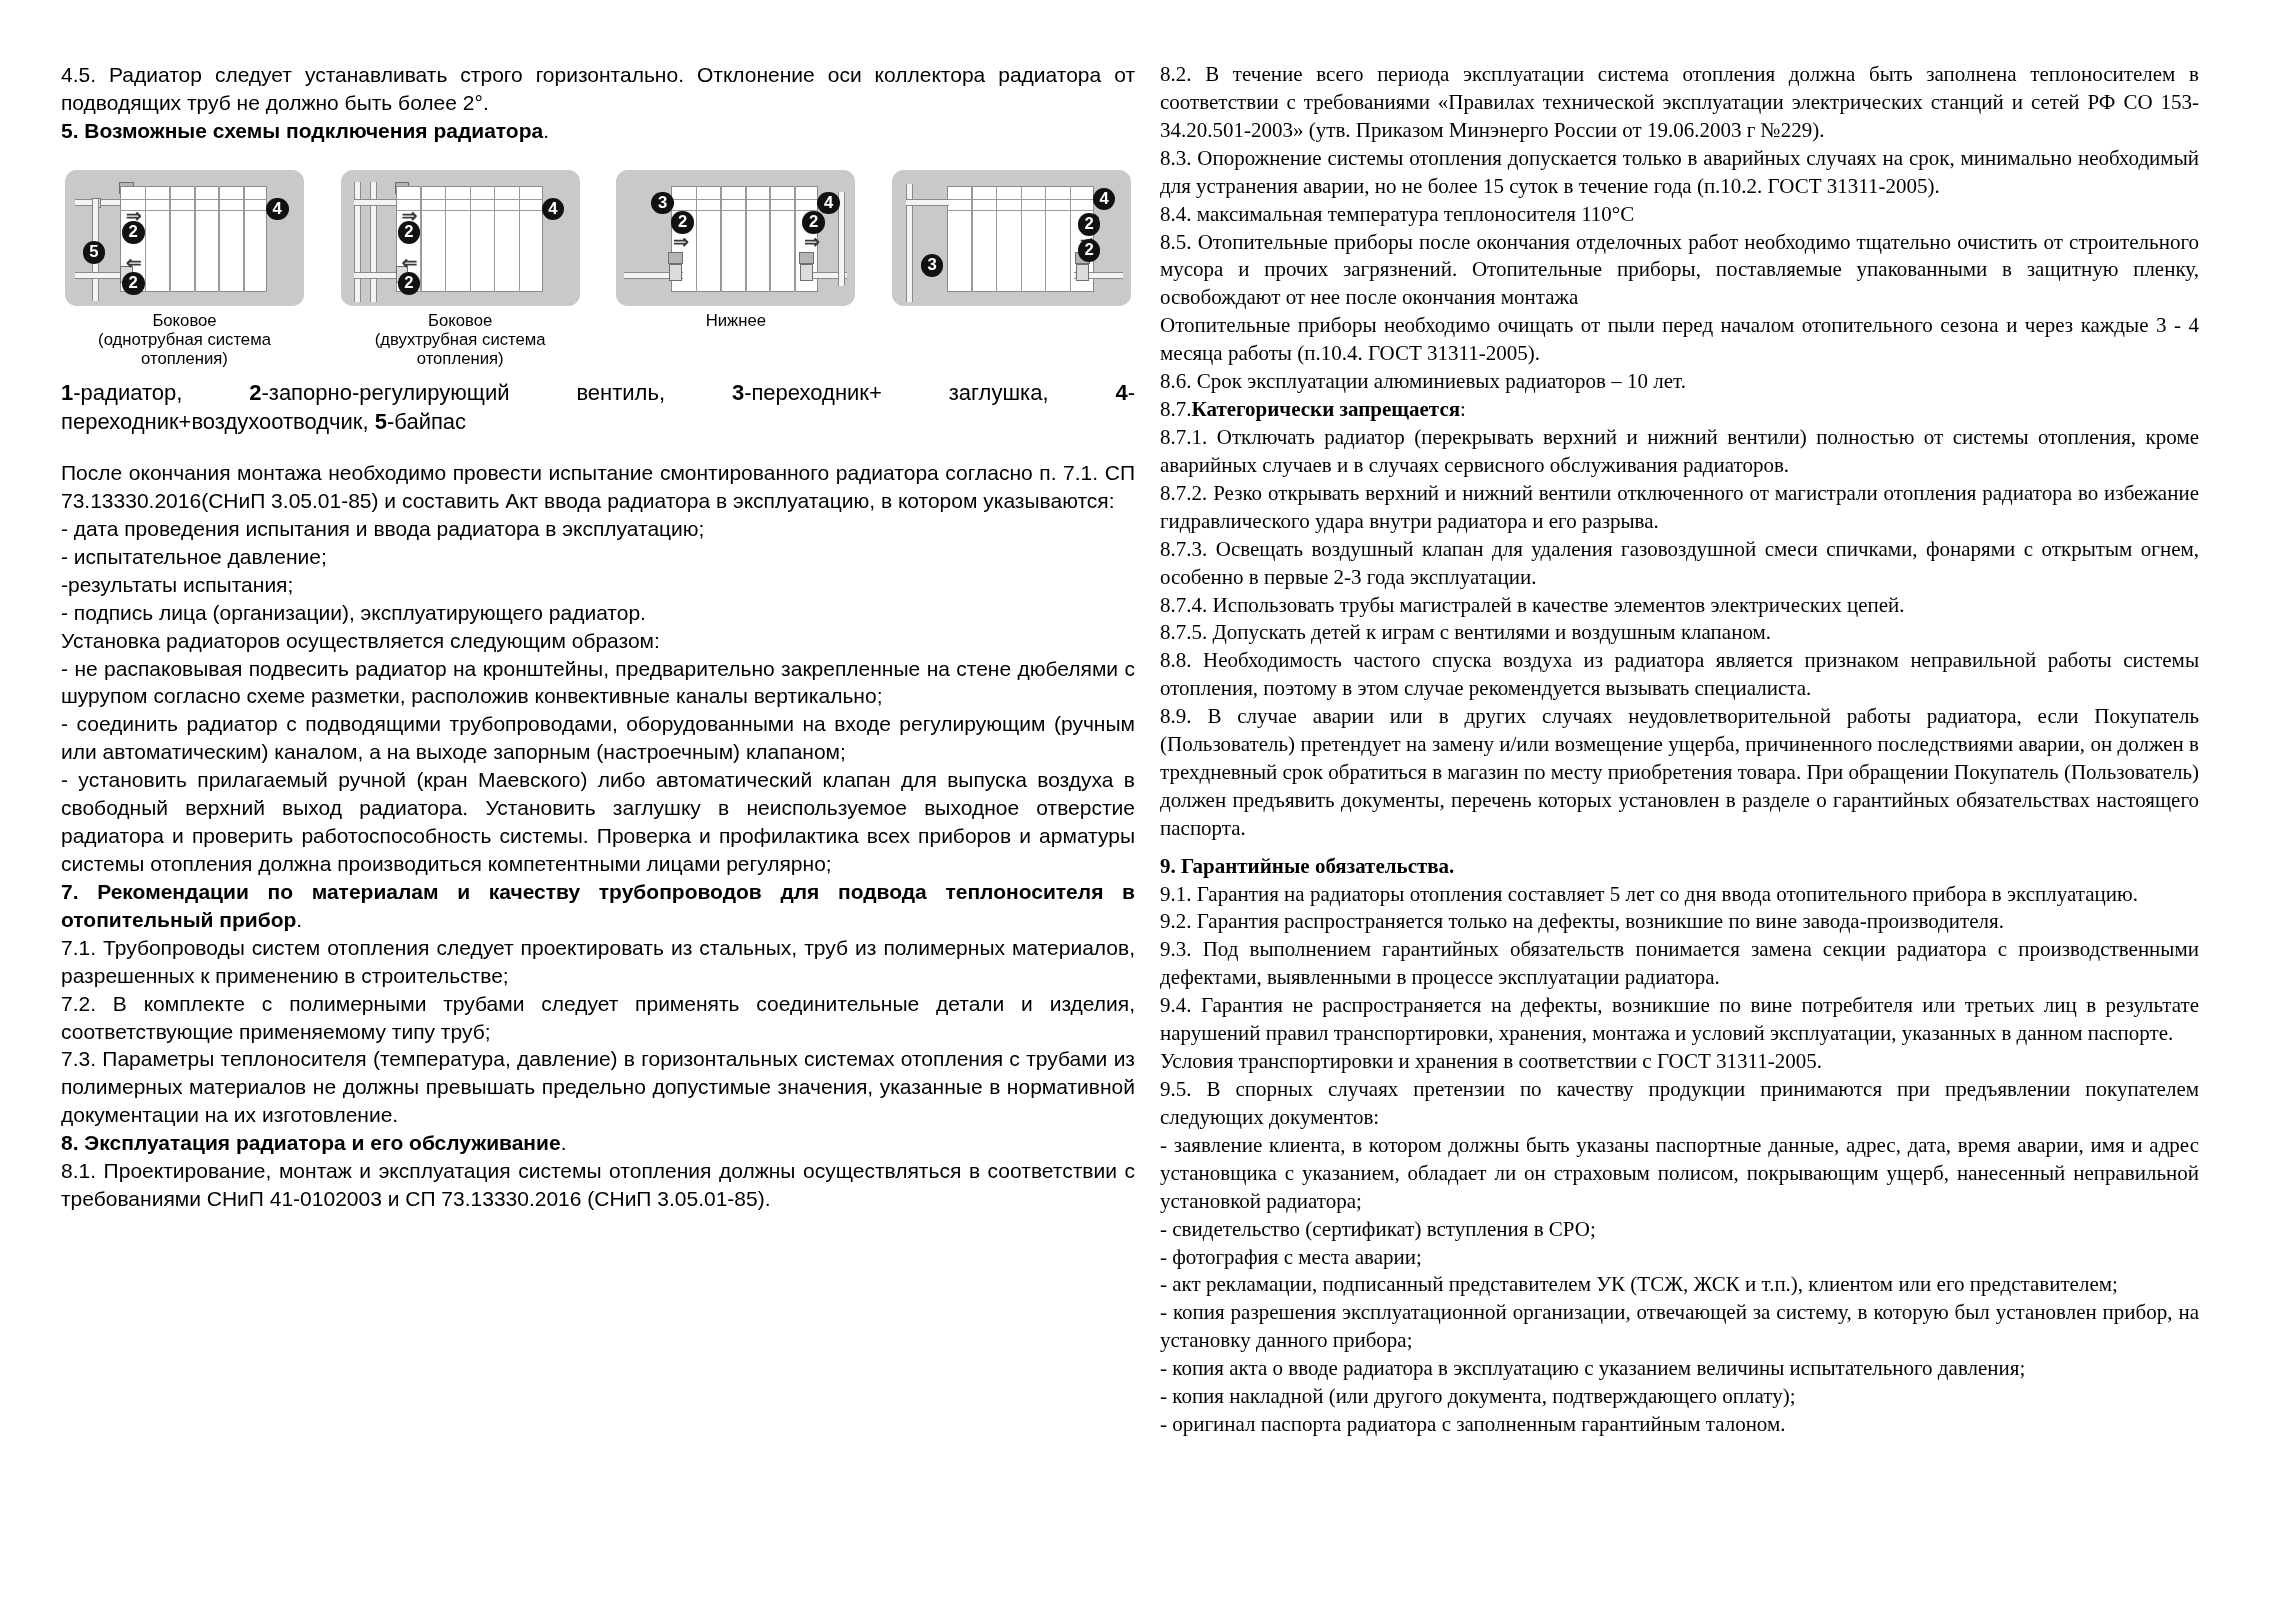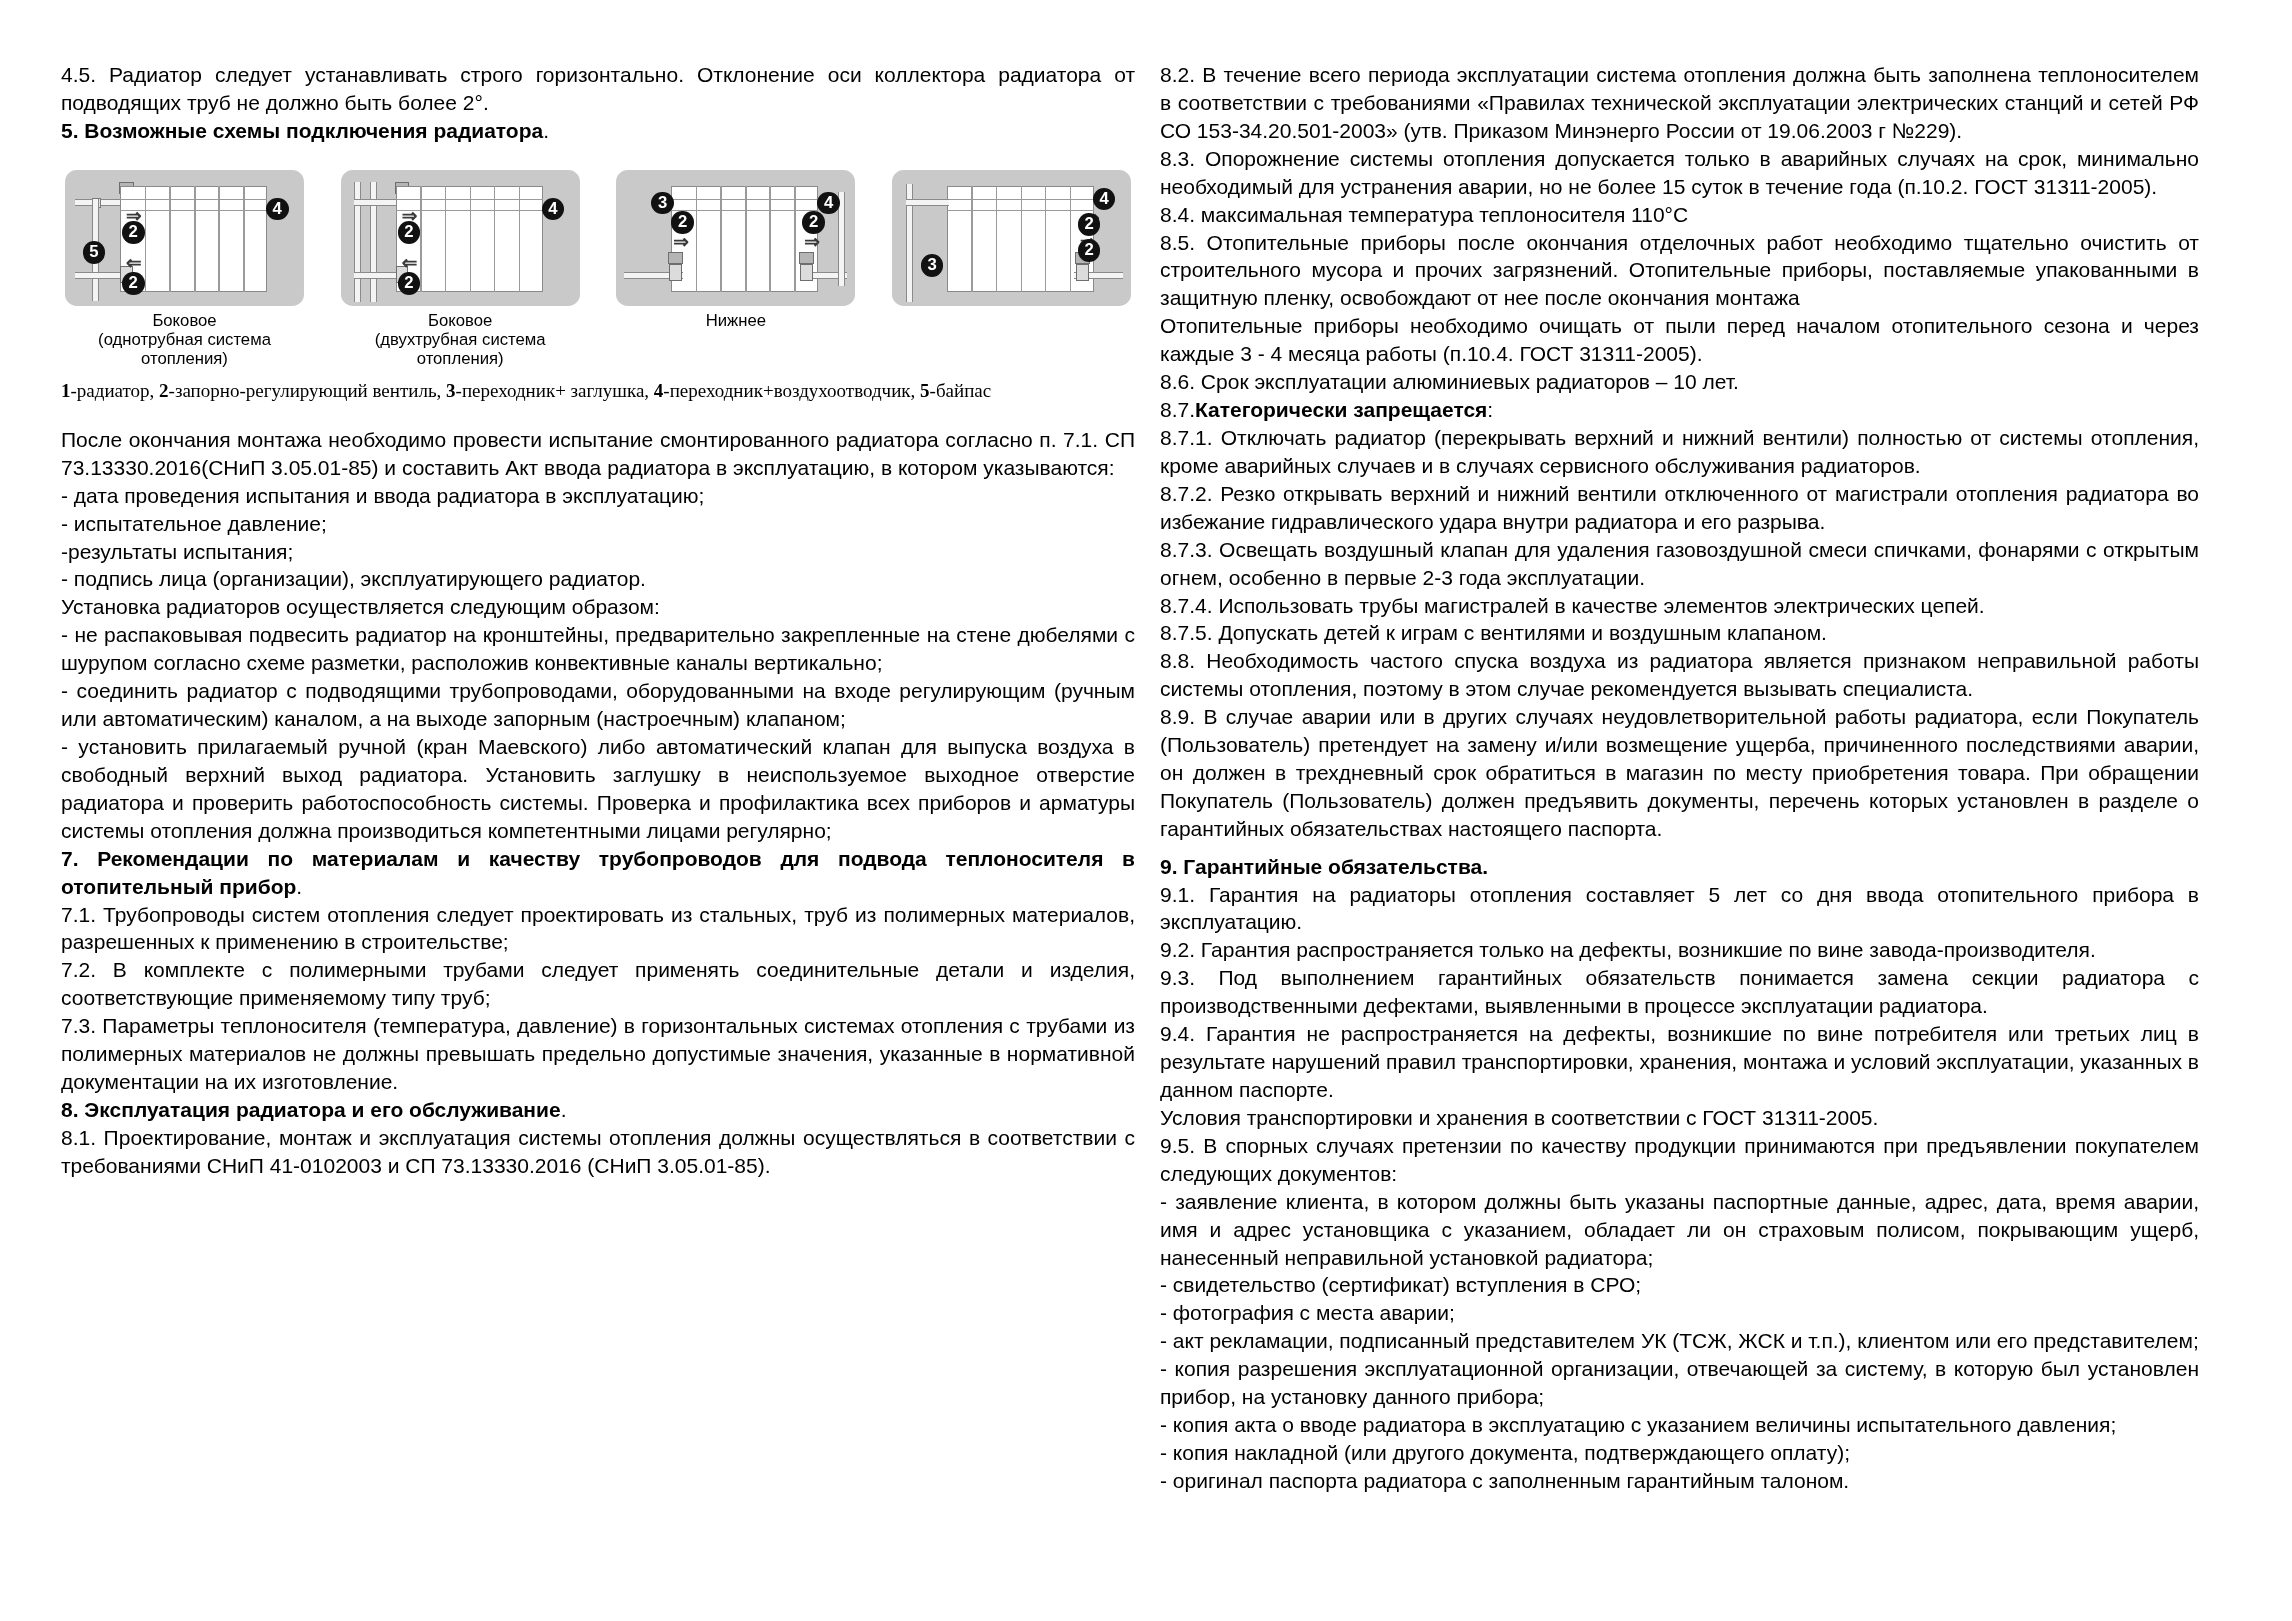--- a/index.html
+++ b/index.html
@@ -26,20 +26,21 @@
     gap: 25px;
     align-items: flex-start;
   }
   .col {
     width: 1074px;
     flex: 0 0 1074px;
   }
   .col-right {
     width: 1039px;
     flex: 0 0 1039px;
+    font-family: Liberation Serif, serif;
   }
 
   p {
     margin: 0;
     font-size: 21px;
     line-height: 1.33;
     text-align: justify;
     text-justify: inter-word;
   }
   p.nj { text-align: left; }
@@ -182,24 +183,23 @@
     margin-top: 5.9px;
     font-size: 16.7px;
     line-height: 1.12;
     text-align: center;
     color: #000;
     font-family: "Liberation Sans", sans-serif;
   }
 
   .legend {
     margin-top: 9.8px;
-    font-size: 19px;
+    font-size: 22px;
     line-height: 1.33;
     text-align: justify;
-    font-family: Liberation Serif, serif;
   }
   .gap { height: 22.5px; }
   .gap-s { height: 9.8px; }
 </style>
 </head>
 <body>
 
 <div class="page">
   <div class="columns">
 

